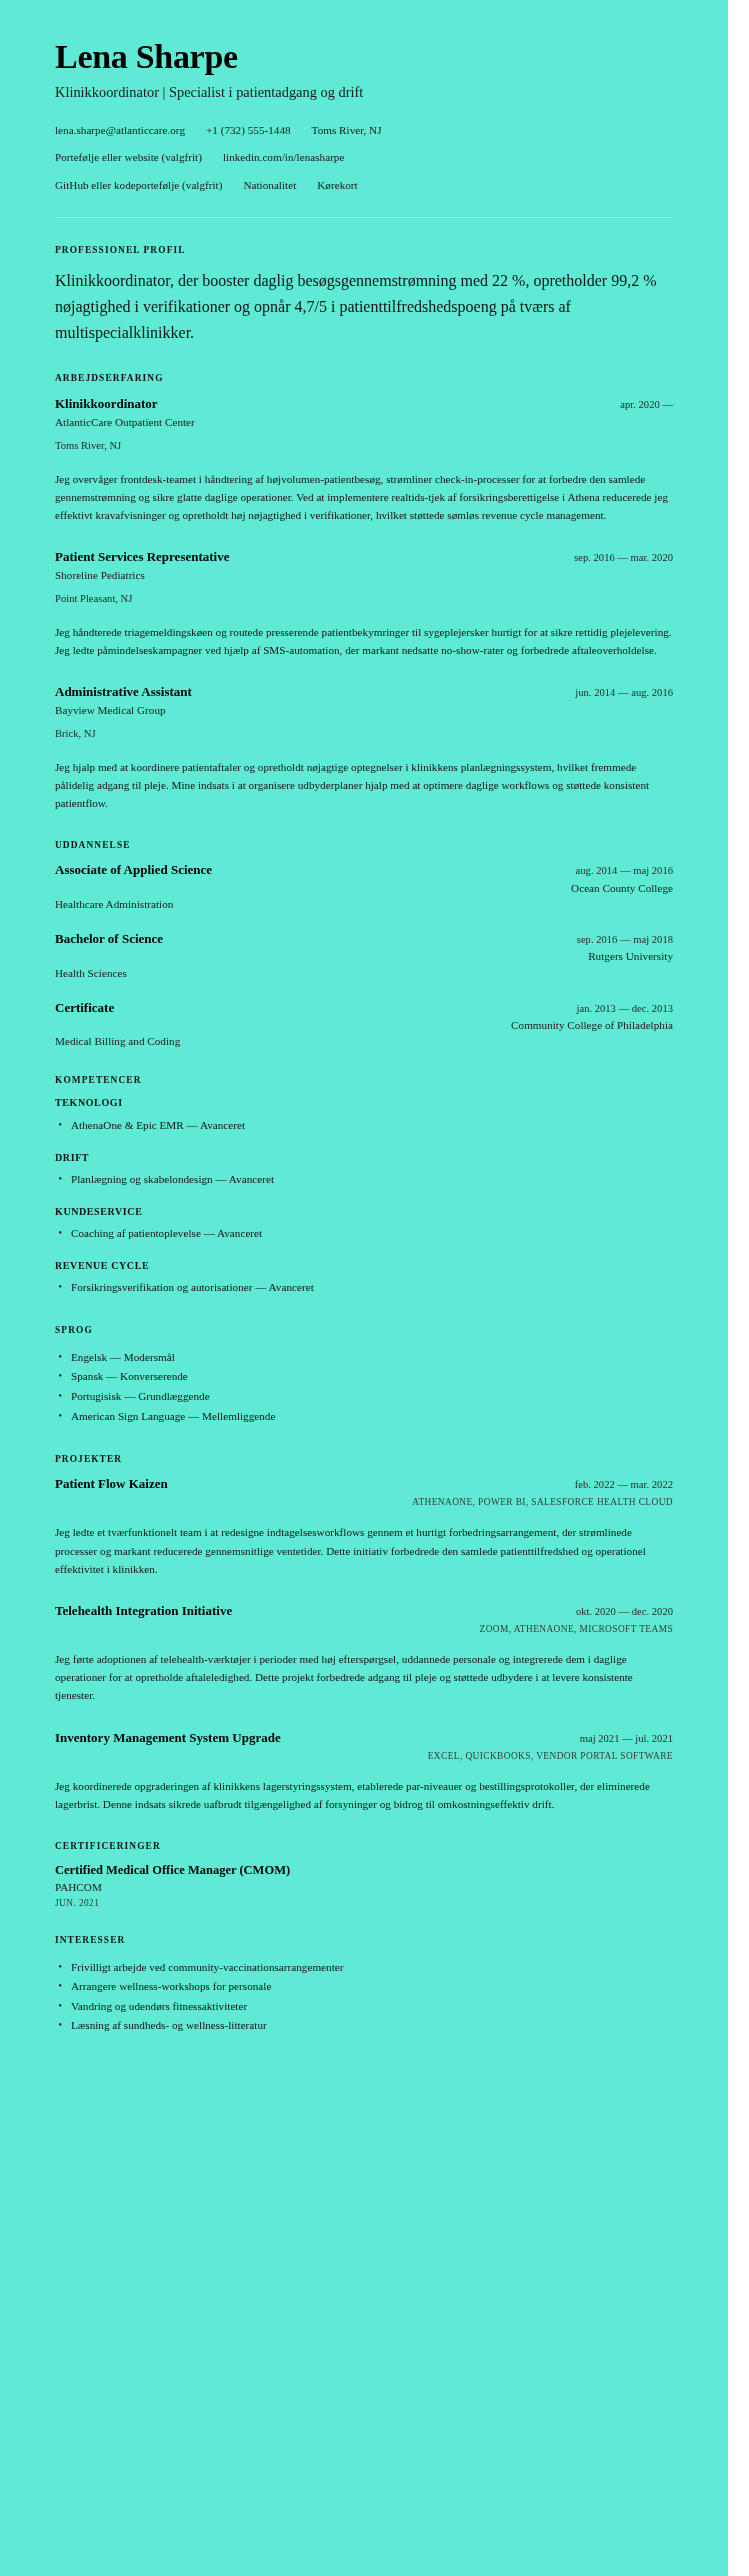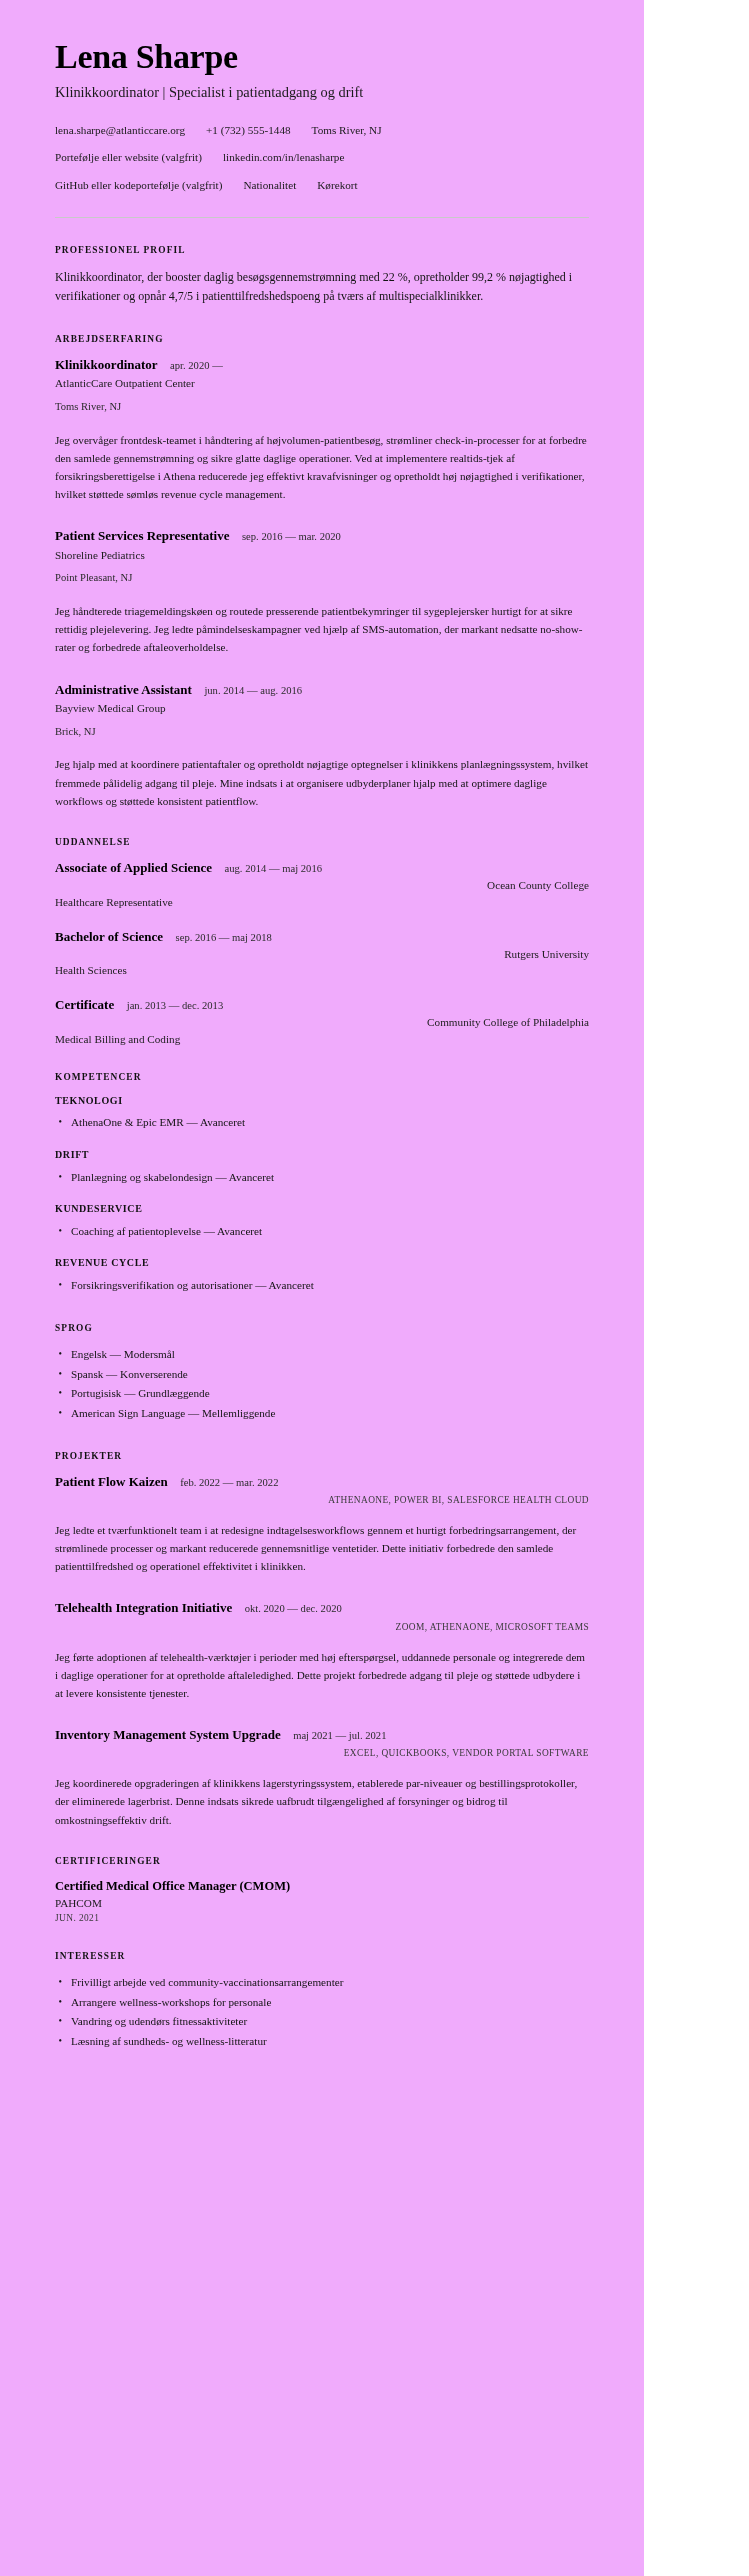--- a/index.html
+++ b/index.html
@@ -7,25 +7,25 @@
     padding: 0;
     background: #ffffff;
   }
   body {
     width: 749px;
     font-family: "Liberation Serif", "DejaVu Serif", serif;
     color: #111111;
     -webkit-font-smoothing: antialiased;
   }
   .page {
-    width: 644px;
+    width: 728px;
     min-height: 2576px;
     box-sizing: border-box;
     padding: 39px 55px 75px 55px;
-    background: #f0abfc;
+    background: #5eead4;
   }
 
   
   .name {
     font-size: 34px;
     font-weight: 700;
     letter-spacing: -0.3px;
     line-height: 1.05;
     margin: 0 0 8.7px 0;
     color: #000000;
@@ -60,31 +60,32 @@
   .section { margin-top: 27.5px; }
   .section-title {
     font-size: 9.4px;
     font-weight: 700;
     letter-spacing: 1.1px;
     text-transform: uppercase;
     color: #111111;
     margin: 0 0 12.5px 0;
   }
   .summary-text {
-    font-size: 12px;
+    font-size: 16px;
     line-height: 1.62;
     margin: 0;
     color: #141414;
   }
 
   
   .entry { margin-bottom: 25px; }
   .entry:last-child { margin-bottom: 0; }
   .entry-head {
     display: flex;
+    justify-content: space-between;
     align-items: baseline;
     gap: 12.5px;
   }
   .entry-title {
     font-size: 13px;
     font-weight: 700;
     color: #000000;
     line-height: 1.25;
   }
   .entry-date {
@@ -246,21 +247,21 @@
 
   <section class="section">
     <h2 class="section-title">UDDANNELSE</h2>
 
     <div class="entry edu-entry">
       <div class="entry-head">
         <div class="entry-title">Associate of Applied Science</div>
         <div class="entry-date">aug. 2014 — maj 2016</div>
       </div>
       <div class="entry-sub">Ocean County College</div>
-      <div class="entry-field">Healthcare Representative</div>
+      <div class="entry-field">Healthcare Administration</div>
     </div>
 
     <div class="entry edu-entry">
       <div class="entry-head">
         <div class="entry-title">Bachelor of Science</div>
         <div class="entry-date">sep. 2016 — maj 2018</div>
       </div>
       <div class="entry-sub">Rutgers University</div>
       <div class="entry-field">Health Sciences</div>
     </div>

